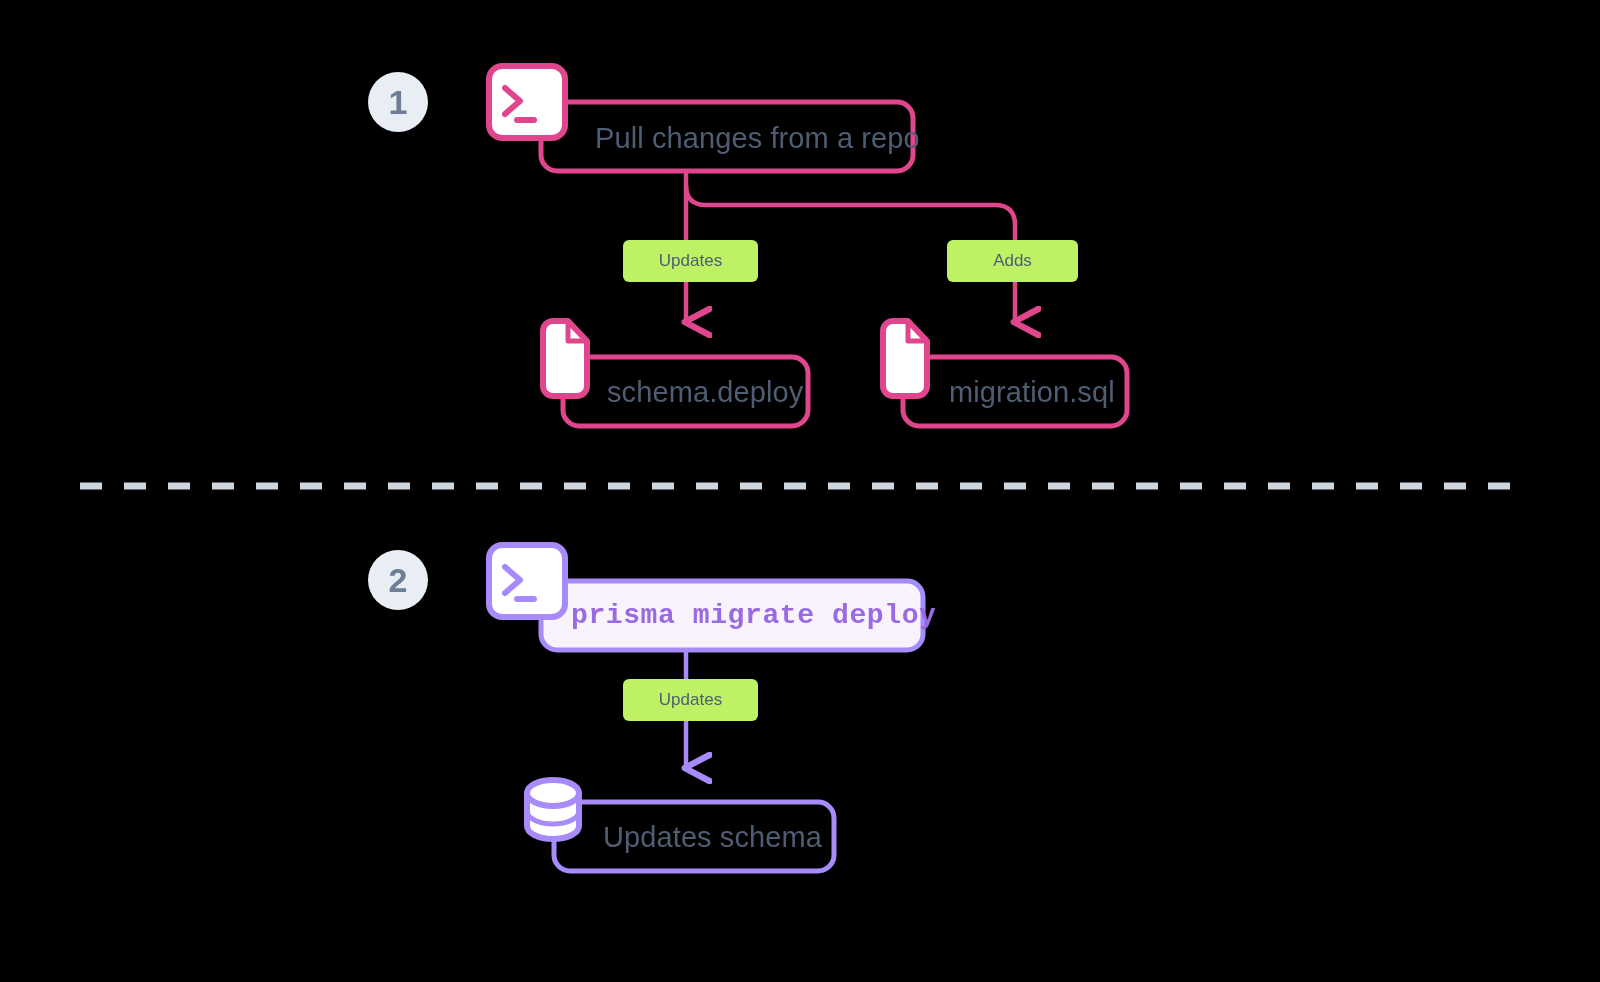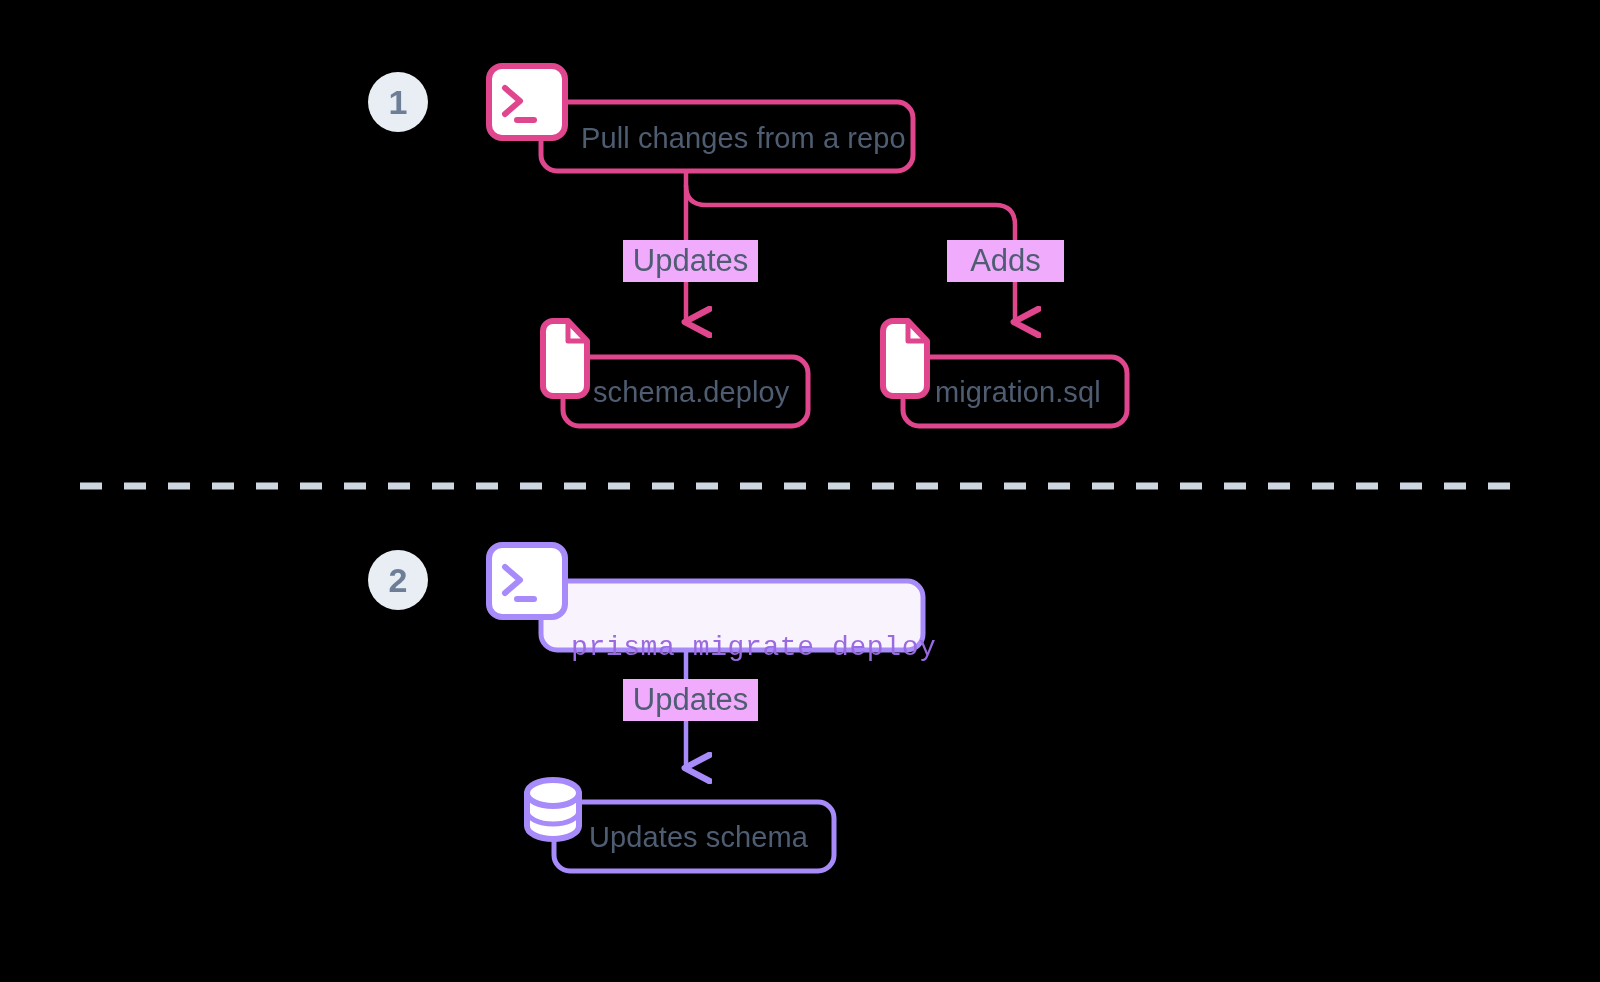--- a/index.html
+++ b/index.html
@@ -28,37 +28,39 @@
   .node-text {
     position: absolute;
     color: #4f5d72;
     font-family: "Liberation Sans", sans-serif;
     white-space: nowrap;
     -webkit-font-smoothing: antialiased;
   }
   .box-label {
     font-size: 29px;
     letter-spacing: 0.1px;
+    margin-left: 14px;
   }
   .cmd-label {
     font-family: "Liberation Mono", monospace;
     font-size: 28px;
     color: #9a6ae0;
     letter-spacing: 0.6px;
   }
   .edge-label {
     position: absolute;
-    background: #f0abfc;
+    background: #bef264;
     color: #4f5d72;
-    font-size: 31px;
+    font-size: 17px;
     font-family: "Liberation Sans", sans-serif;
     display: flex;
     align-items: center;
     justify-content: center;
     white-space: nowrap;
+    border-radius: 6px;
   }
   .step-badge {
     position: absolute;
     border-radius: 50%;
     background: #e8eef4;
     display: flex;
     align-items: center;
     justify-content: center;
     color: #6d7e96;
     font-size: 34px;
@@ -122,26 +124,26 @@
       <path d="M527,811 a26,13 0 0 0 52,0" fill="none" stroke="#a78bfa" stroke-width="5"></path>
       <ellipse cx="553" cy="793" rx="26" ry="13" fill="#ffffff" stroke="#a78bfa" stroke-width="6"></ellipse>
     </g>
   </svg>
 
   <div class="step-badge" style="left:368px; top:72px; width:60px; height:60px;">1</div>
 
   <div class="node-text box-label" style="left:581px; top:122px;">Pull changes from a repo</div>
 
   <div class="edge-label" style="left:623px; top:240px; width:135px; height:42px;">Updates</div>
-  <div class="edge-label" style="left:947px; top:240px; width:117px; height:42px;">Adds</div>
+  <div class="edge-label" style="left:947px; top:240px; width:131px; height:42px;">Adds</div>
 
   <div class="node-text box-label" style="left:593px; top:376px;">schema.deploy</div>
   <div class="node-text box-label" style="left:935px; top:376px;">migration.sql</div>
 
   <div class="step-badge" style="left:368px; top:550px; width:60px; height:60px;">2</div>
 
-  <div class="node-text cmd-label" style="left:571px; top:632px;">prisma migrate deploy</div>
+  <div class="node-text cmd-label" style="left:571px; top:600px;font-weight:bold;">prisma migrate deploy</div>
 
   <div class="edge-label" style="left:623px; top:679px; width:135px; height:42px;">Updates</div>
 
   <div class="node-text box-label" style="left:589px; top:821px;">Updates schema</div>
 
 </div>
 
 </body></html>

